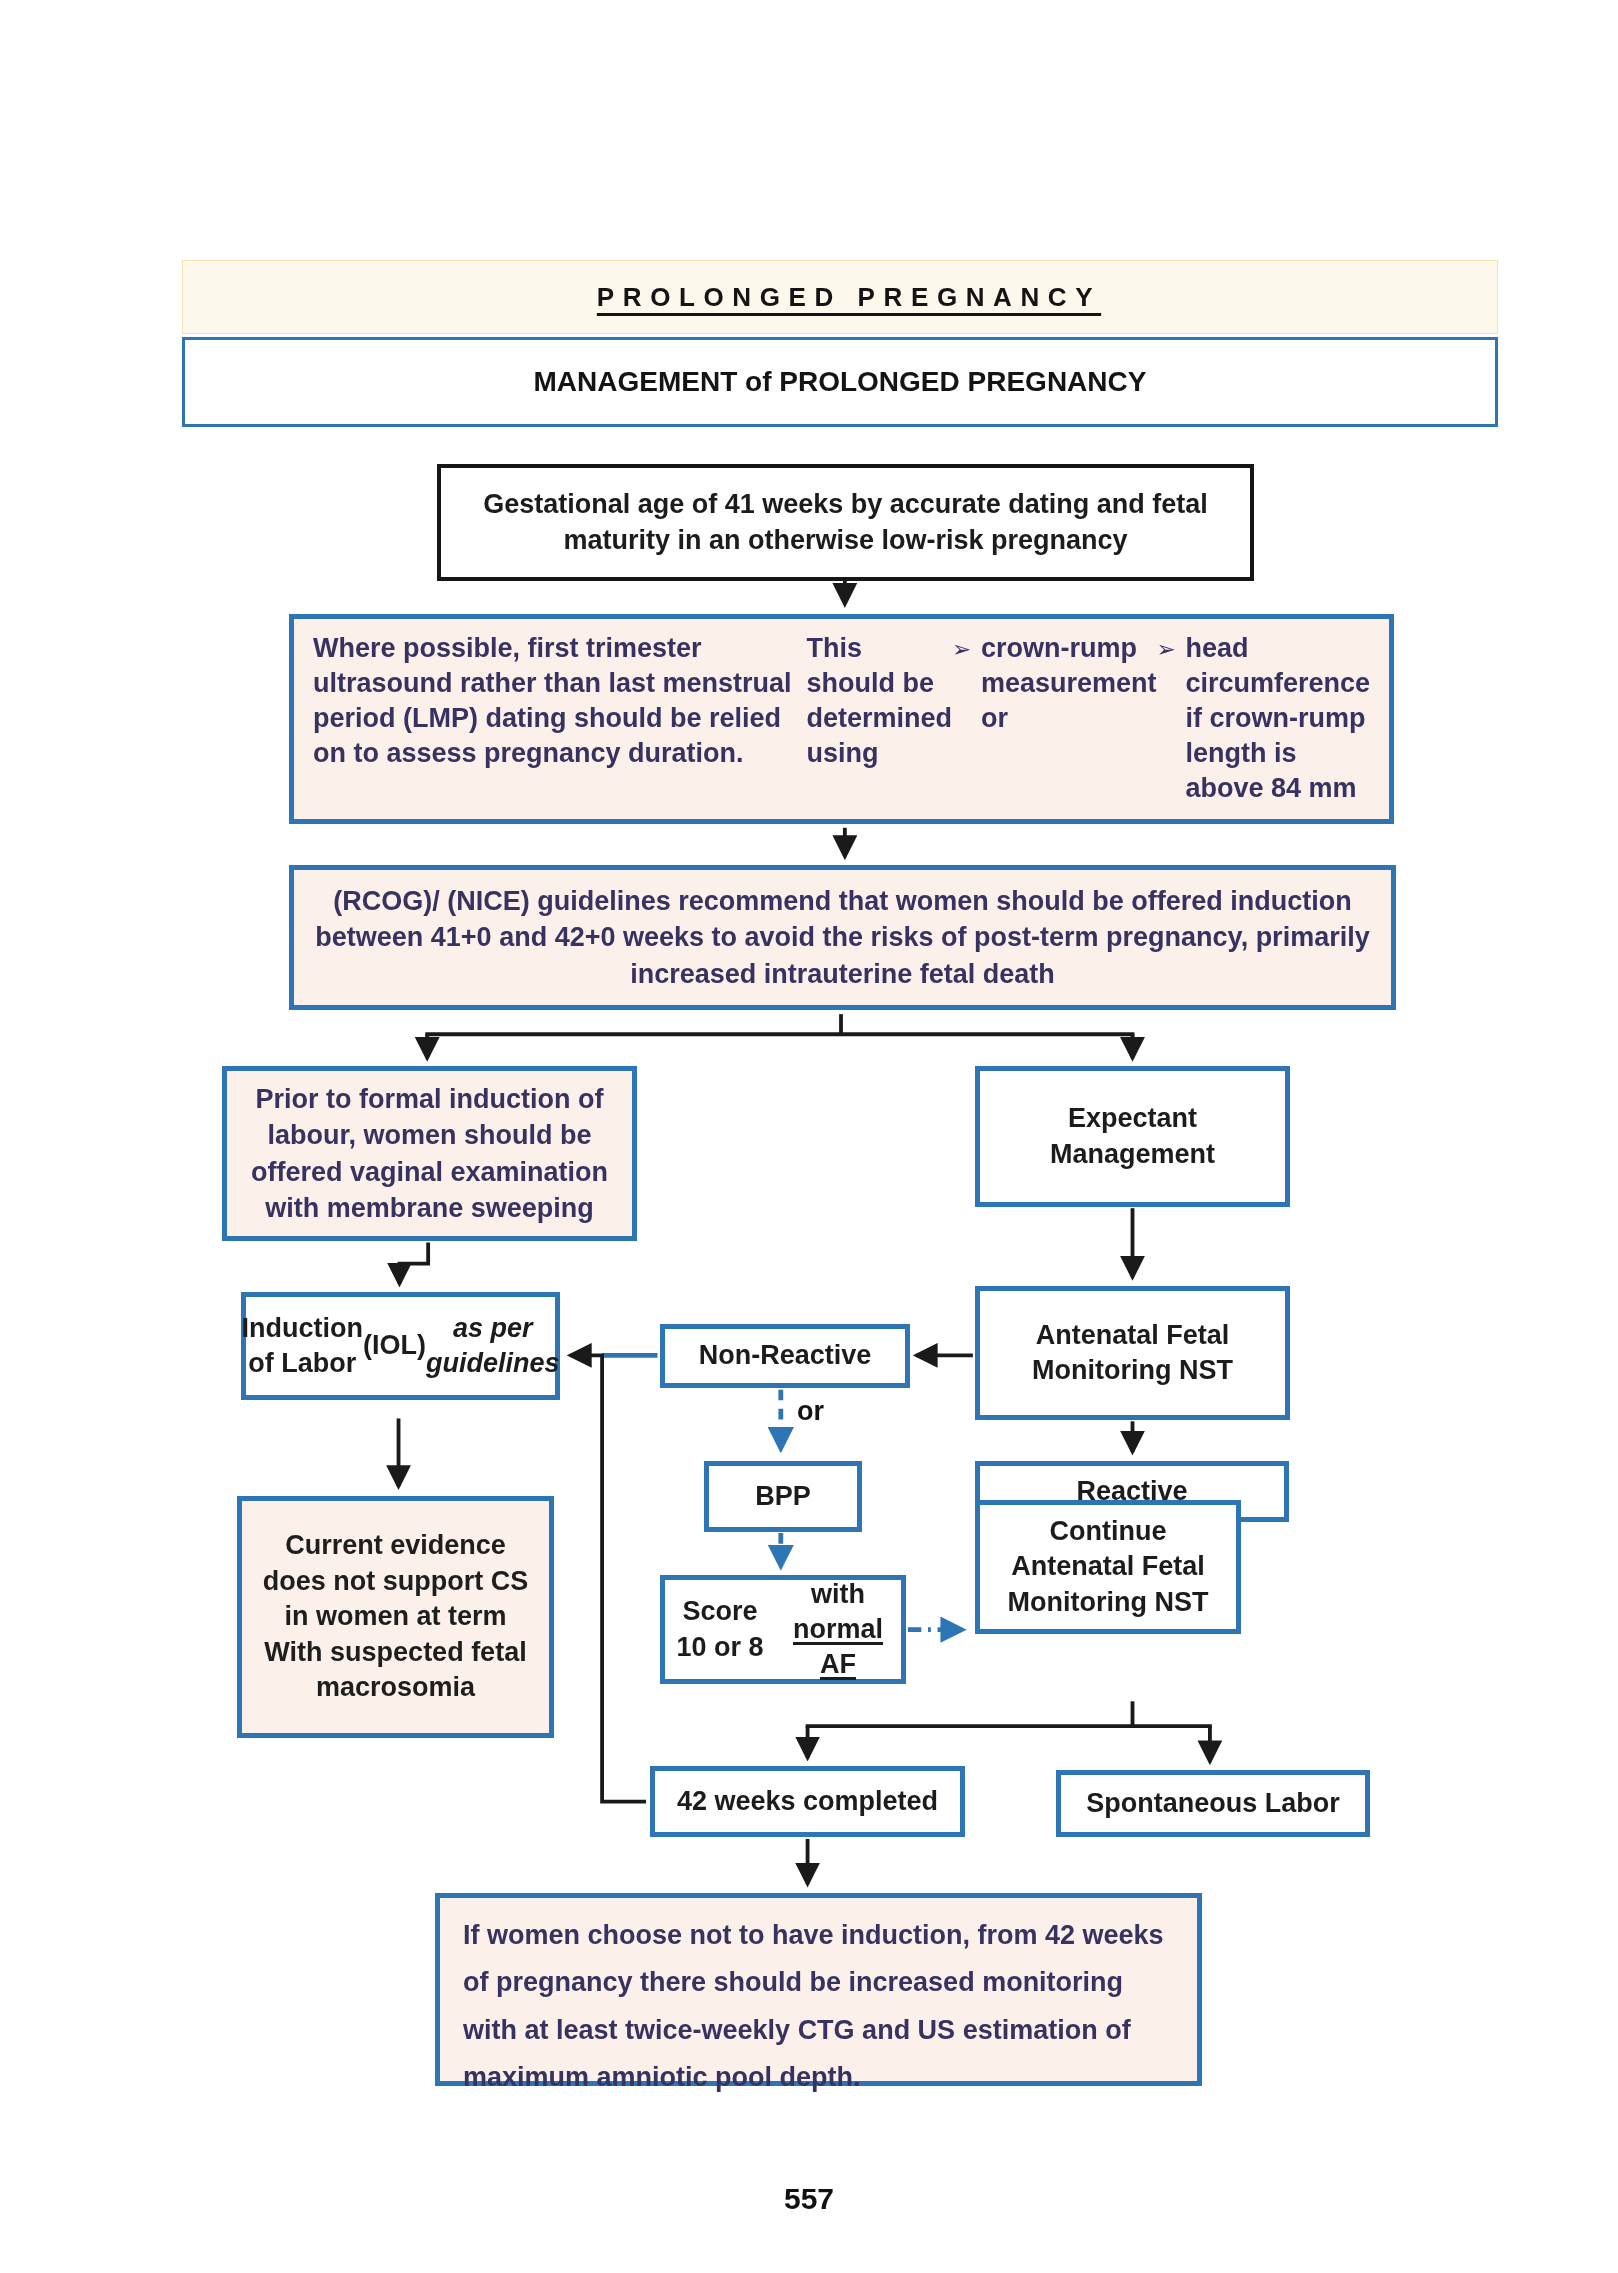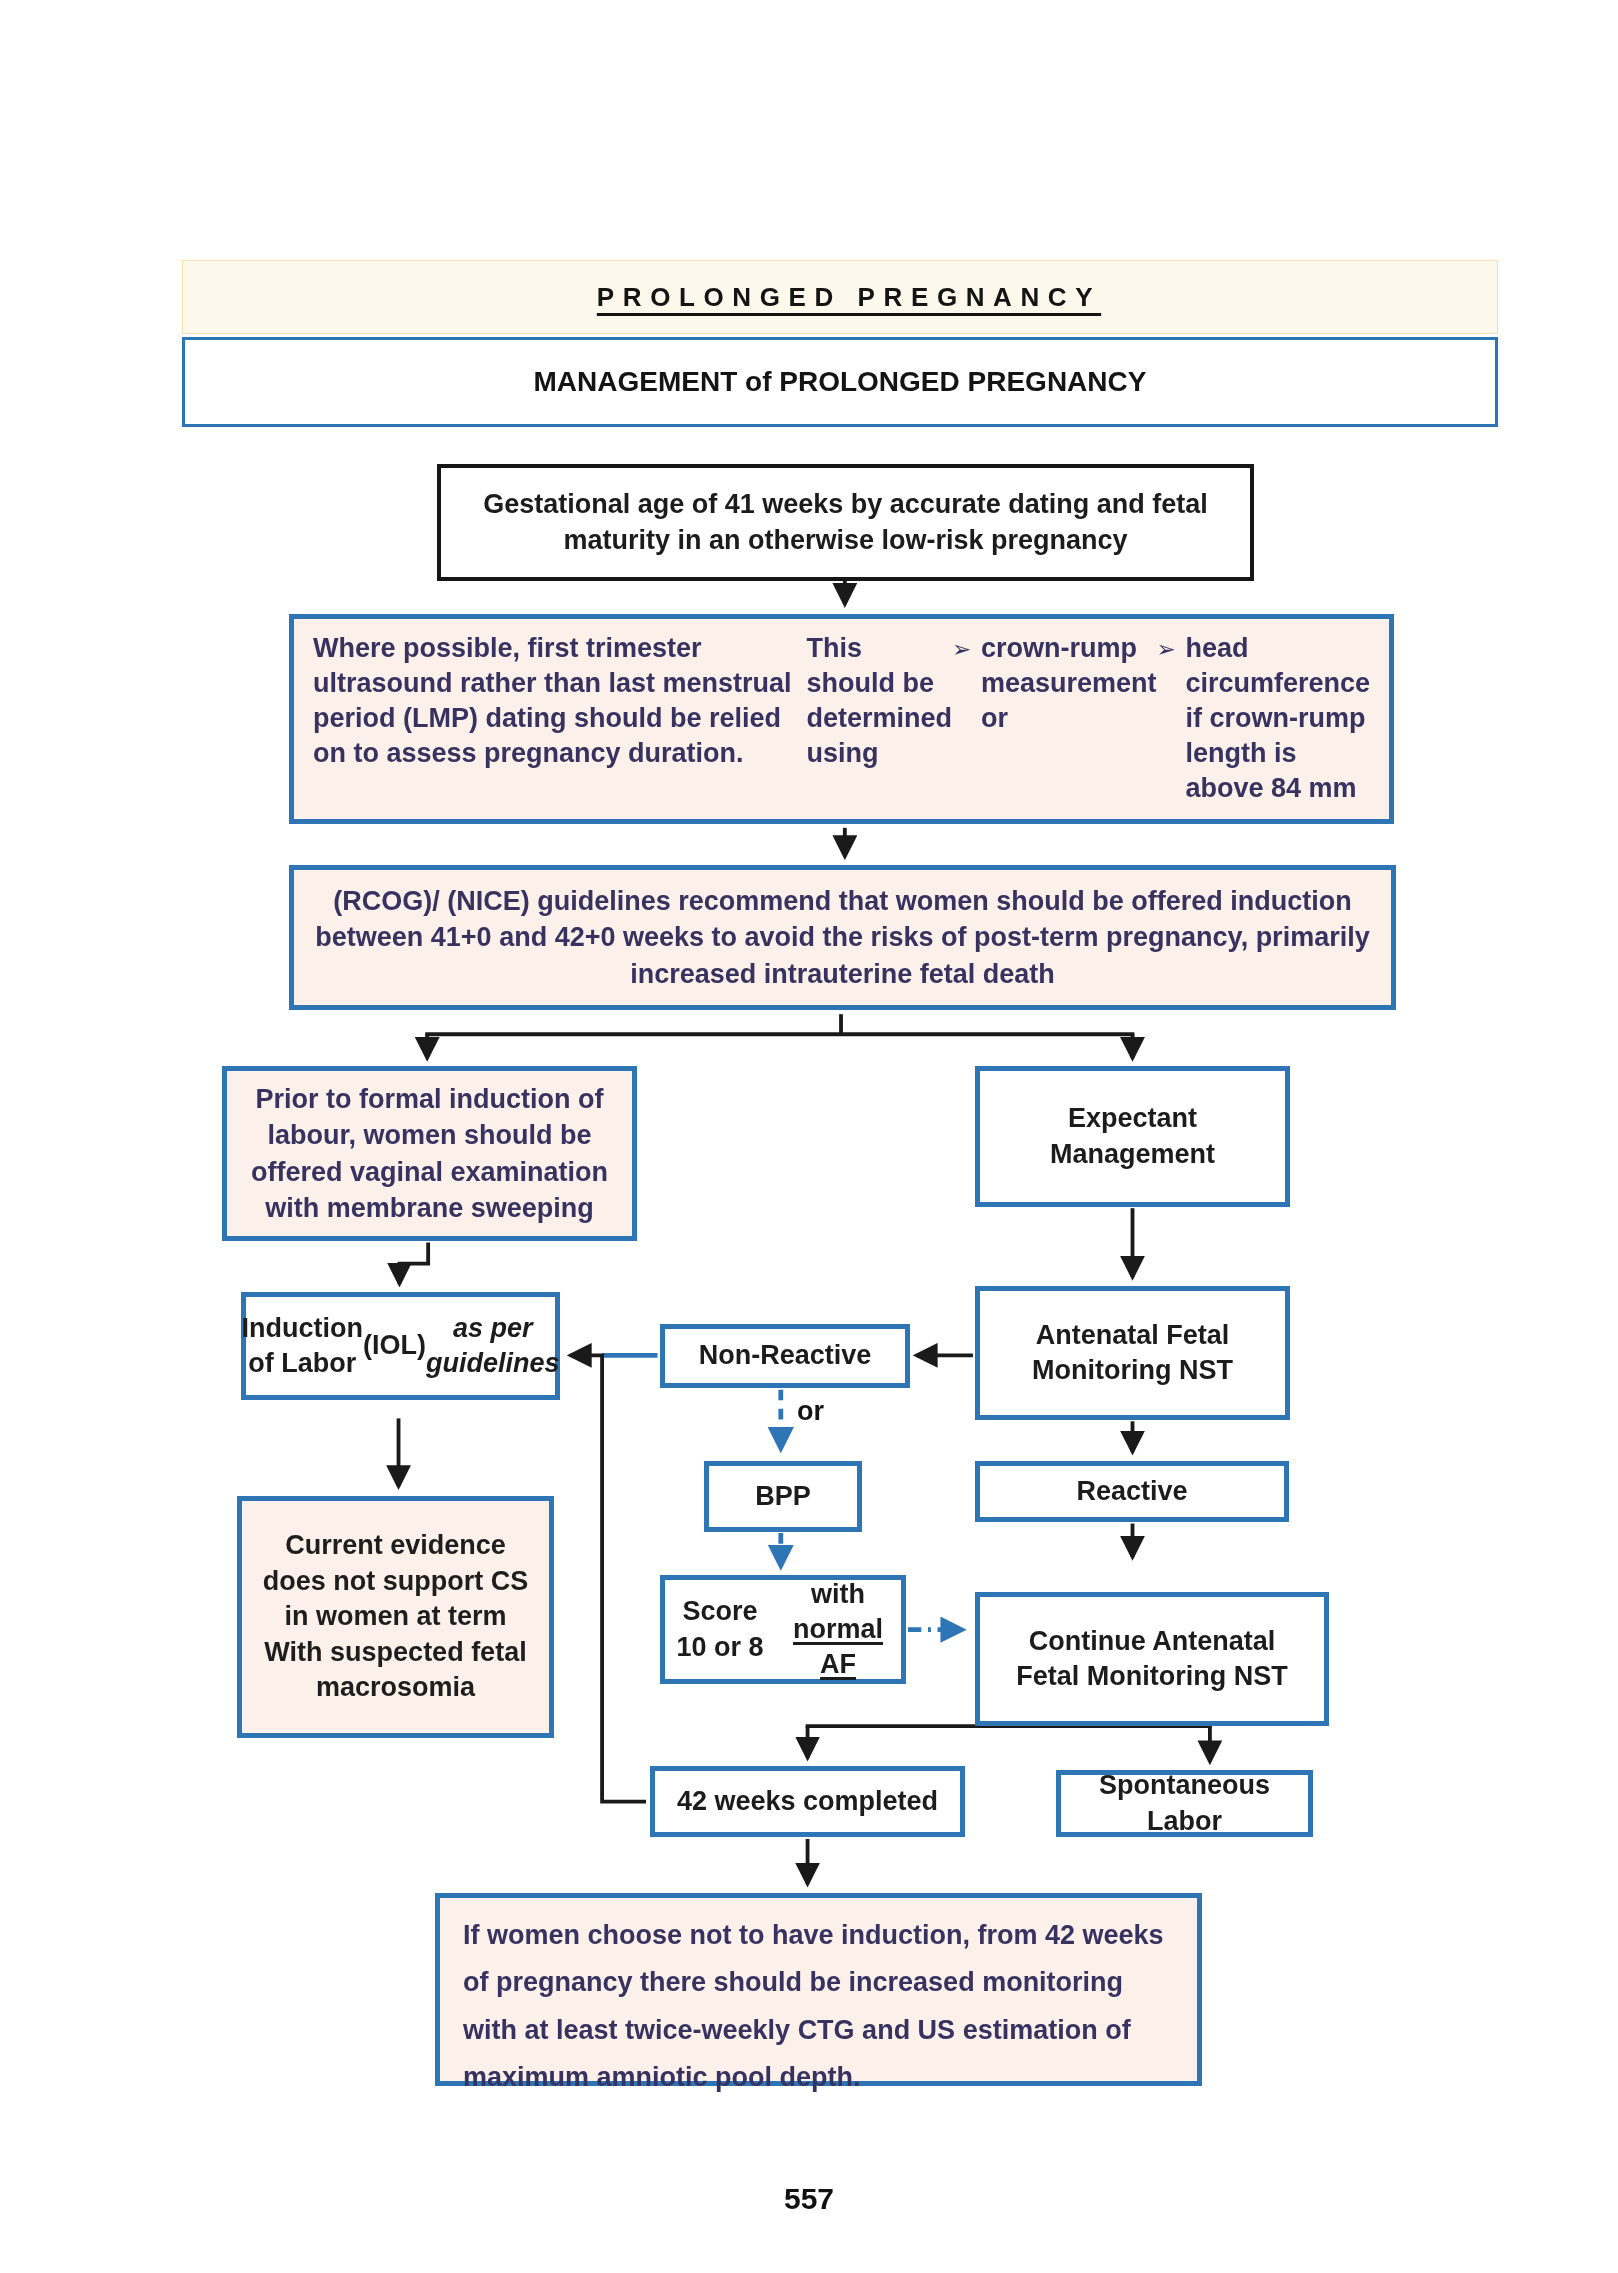--- a/index.html
+++ b/index.html
@@ -37,24 +37,24 @@
   .n-ultra{left:289px;top:614px;width:1105px;height:210px;font-size:27px;padding:11.5px 19px;line-height:1.3;}
   .n-rcog{left:289px;top:865px;width:1107px;height:145px;font-size:27px;padding:0 16px;line-height:1.35;}
   .n-prior{left:222px;top:1066px;width:415px;height:175px;font-size:27px;padding:0 9.6px;line-height:1.35;}
   .n-expect{left:975px;top:1066px;width:315px;height:141px;font-size:27px;padding:0 42px;}
   .n-iol{left:241px;top:1292px;width:319px;height:108px;font-size:27px;}
   .n-nonreact{left:660px;top:1324px;width:250px;height:64px;font-size:27px;}
   .n-nst{left:975px;top:1286px;width:315px;height:134px;font-size:27px;padding:0 19px;}
   .n-bpp{left:704px;top:1461px;width:158px;height:71px;font-size:27px;}
   .n-react{left:975px;top:1461px;width:314px;height:61px;font-size:27px;}
   .n-score{left:660px;top:1575px;width:246px;height:109px;font-size:27px;}
-  .n-cont{left:975px;top:1592px;width:354px;height:134px;font-size:27px;padding:0 17px;}
+  .n-cont{left:975px;top:1500px;width:266px;height:134px;font-size:27px;padding:0 17px;}
   .n-cs{left:237px;top:1496px;width:317px;height:242px;font-size:27px;padding:0 12px;line-height:1.32;color:#1e1e1e;}
   .n-42w{left:650px;top:1766px;width:315px;height:71px;font-size:27px;}
-  .n-spont{left:1056px;top:1770px;width:257px;height:67px;font-size:27px;}
+  .n-spont{left:1056px;top:1770px;width:314px;height:67px;font-size:27px;}
   .n-final{left:435px;top:1893px;width:767px;height:193px;font-size:27px;padding:14px 23px;line-height:1.75;}
 
   .bullet-row{display:flex;gap:9.6px;align-items:baseline;}
   .bullet-glyph{font-size:23px;line-height:1.3;}
   .italic{font-style:italic;}
   .u-em{text-decoration:underline;text-decoration-thickness:2.9px;text-underline-offset:3.8px;}
 
   .or-label{position:absolute;left:797px;top:1396px;font-size:27px;font-weight:bold;color:#141414;}
   .pagenum{position:absolute;left:0;top:2182px;width:1618px;text-align:center;font-size:30px;font-weight:bold;color:#111;}
 

